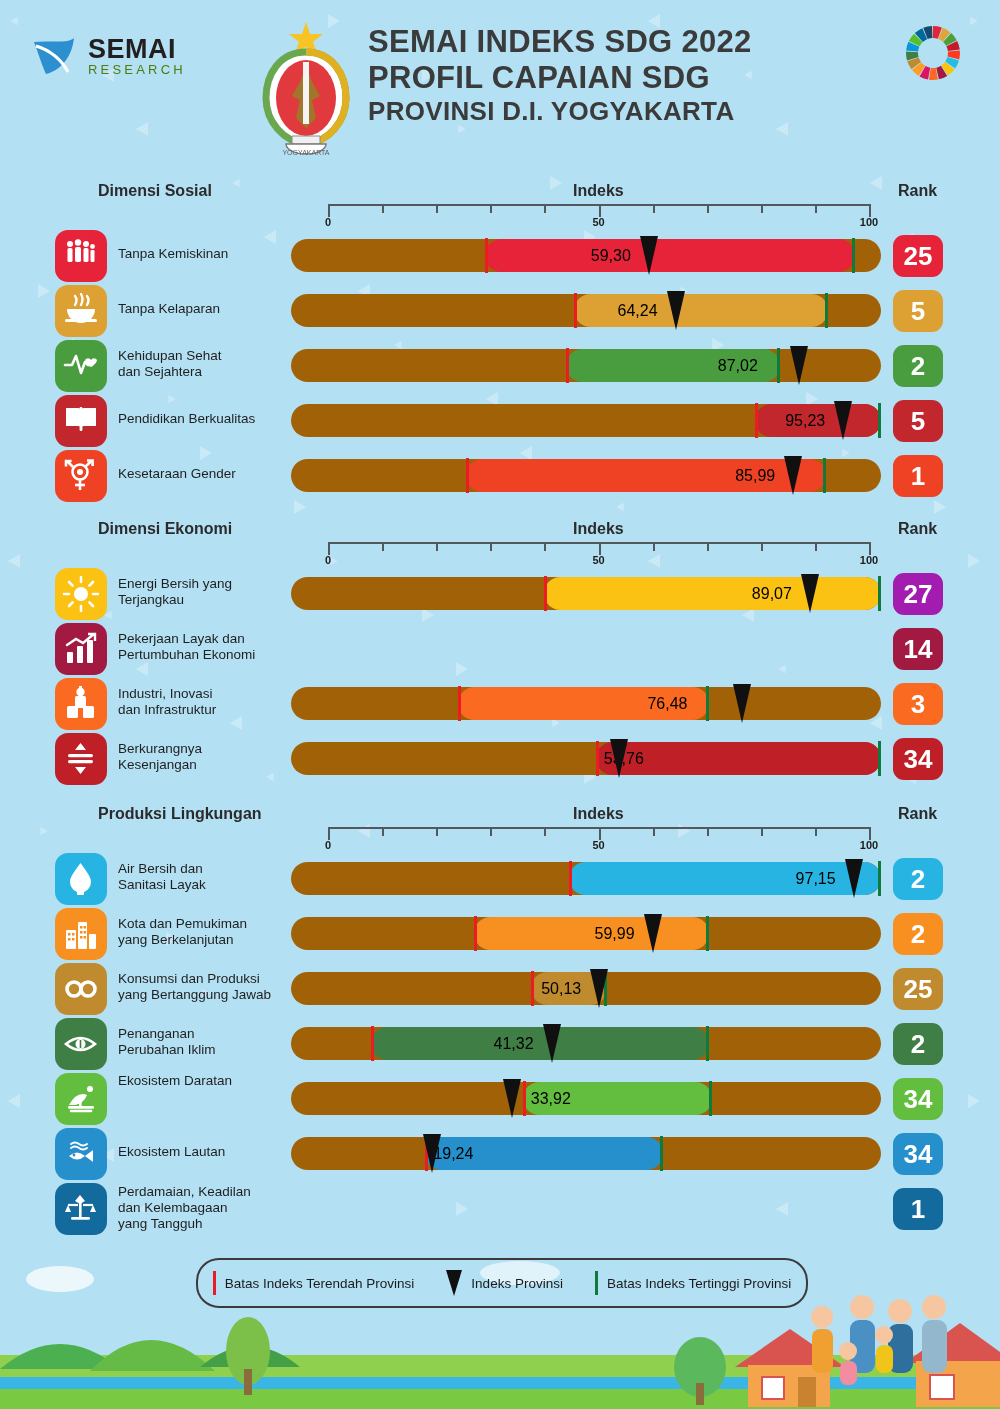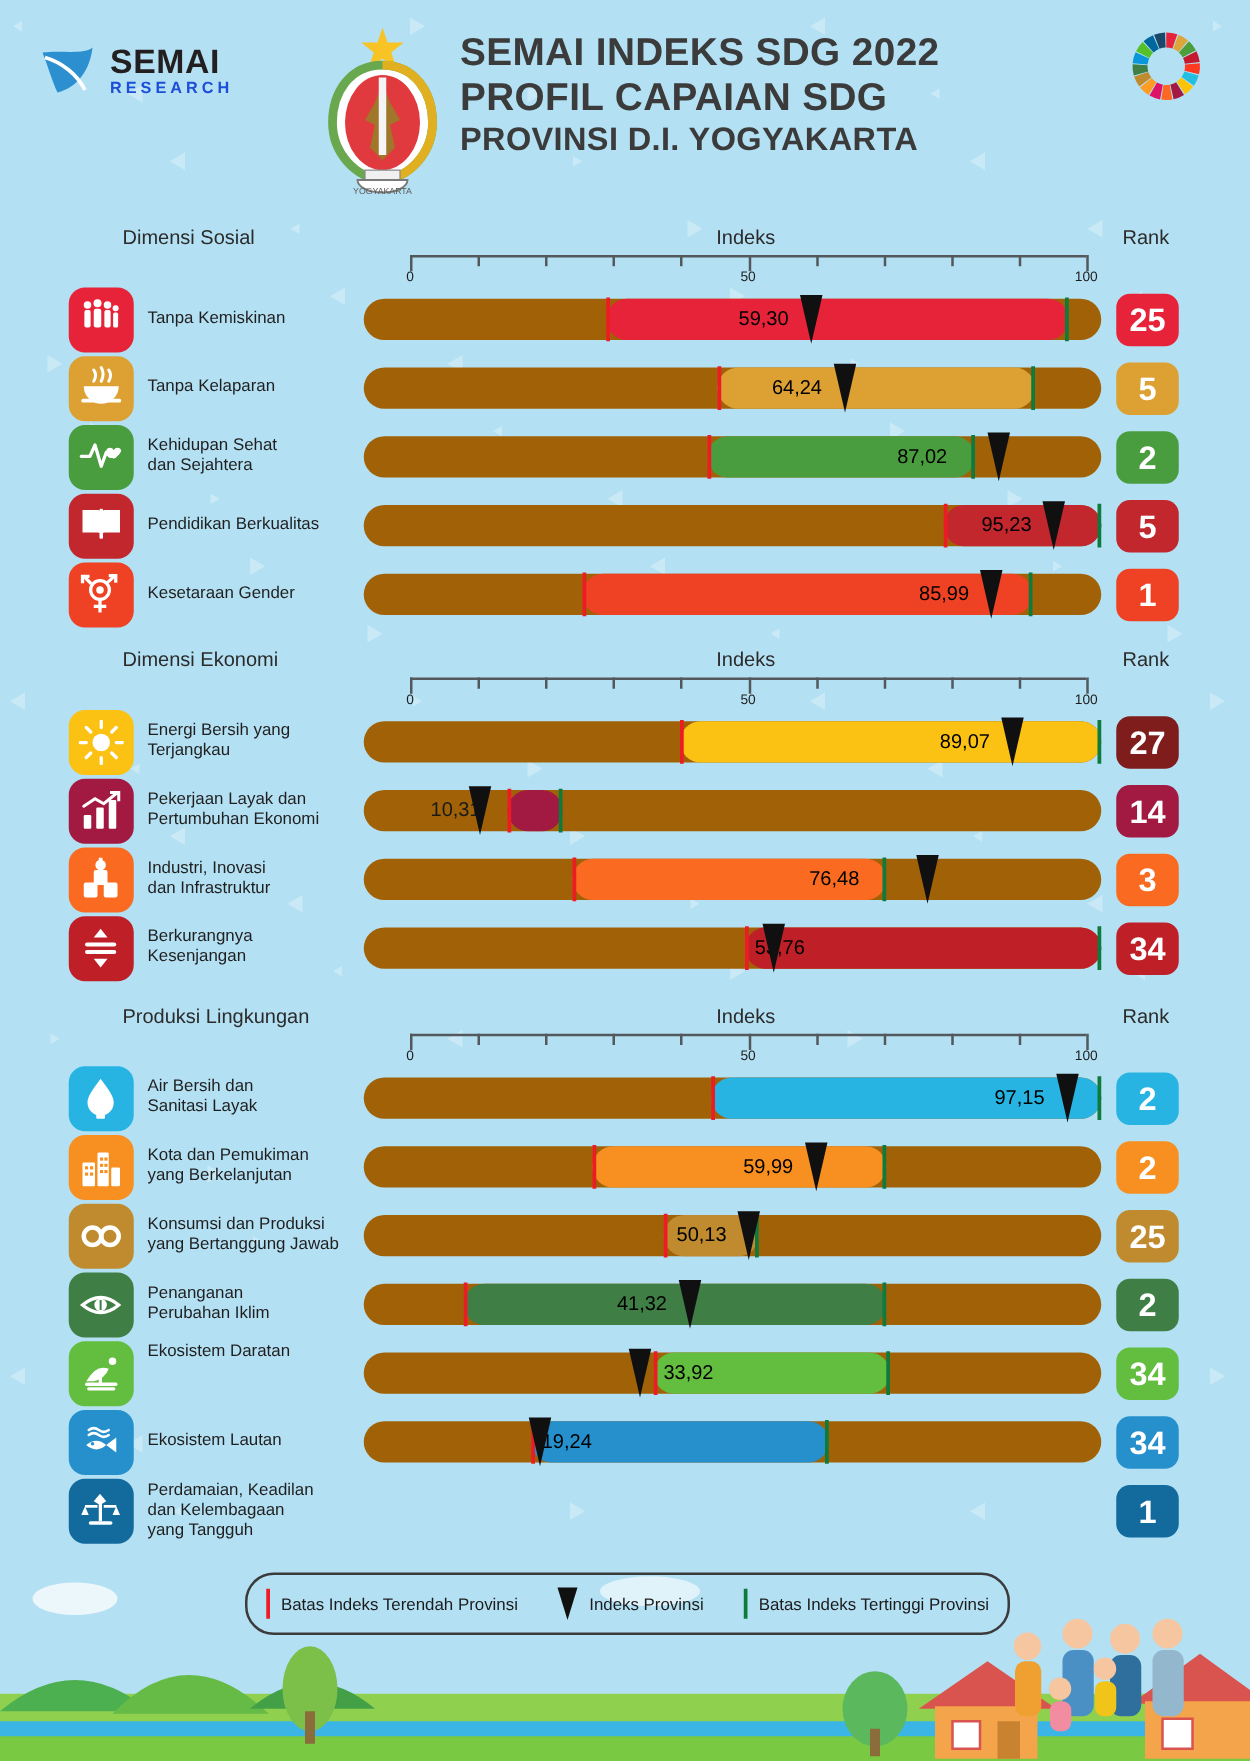--- a/index.html
+++ b/index.html
@@ -14,32 +14,32 @@
   .tri.r{border-left:12px solid rgba(255,255,255,.55);border-top:7px solid transparent;border-bottom:7px solid transparent;}
   .tri.l{border-right:12px solid rgba(255,255,255,.55);border-top:7px solid transparent;border-bottom:7px solid transparent;}
   .tri.sm{transform:scale(.6);}
 
   
   .header{position:absolute;left:0;top:0;width:1000px;height:175px;z-index:3;}
   .semai-logo{position:absolute;left:28px;top:26px;width:180px;height:60px;display:flex;align-items:center;gap:8px;}
   .semai-mark{width:52px;height:52px;position:relative;flex:0 0 auto;}
   .semai-text{display:flex;flex-direction:column;line-height:1;}
   .semai-text .t1{font-size:27px;font-weight:bold;letter-spacing:.5px;color:#231f20;}
-  .semai-text .t2{font-size:13px;font-weight:bold;letter-spacing:3.2px;color:#1d4ed8;margin-top:0;}
+  .semai-text .t2{font-size:13px;font-weight:normal;letter-spacing:3.2px;color:#4d7c0f;margin-top:0;}
   .crest{position:absolute;left:252px;top:18px;width:108px;height:145px;}
   .titles{position:absolute;left:368px;top:24px;width:520px;}
   .titles div{font-weight:bold;color:#3b3b3b;letter-spacing:.3px;line-height:1.16;}
   .title1{font-size:31px;}
   .title2{font-size:31px;}
   .title3{font-size:26px;}
   .sdg-wheel{position:absolute;right:38px;top:24px;width:58px;height:58px;}
 
   
   .dim{position:absolute;left:0;width:1000px;z-index:2;}
-  .dim-head{position:relative;height:46px;}
+  .dim-head{position:relative;height:46px;font-weight:bold;}
   .dim-title{position:absolute;left:98px;top:0;font-size:16px;color:#2b2b2b;}
   .dim-indeks{position:absolute;left:573px;top:0;font-size:16px;color:#2b2b2b;}
   .dim-rank{position:absolute;left:898px;top:0;font-size:16px;color:#2b2b2b;}
 
   
   .axis{position:absolute;left:328px;top:22px;width:541px;height:26px;}
   .axis-line{position:absolute;left:0;top:0;width:541px;height:2px;background:#53585c;}
   .axis-tick{position:absolute;top:0;width:2px;height:9px;background:#53585c;}
   .axis-tick.maj{height:13px;}
   .axis-lab{position:absolute;top:12px;font-size:11px;color:#1d1d1d;transform:translateX(-50%);}
@@ -400,44 +400,37 @@
           <div>Energi Bersih yang</div>
           <div>Terjangkau</div>
         </div>
         <div class="track">
           <div class="bar" style="left:253.4px;width:336.6px;background:#fbc113"></div>
           <div class="minmark" style="left:253.4px"></div>
           <div class="maxmark" style="left:587px"></div>
           <div class="val" style="position:absolute;top:8px;left:460.8687px">89,07</div>
           <div class="ptr" style="left:518.8687px"></div>
         </div>
-        <div class="rank" style="background:#7f1d1d">27</div>
+        <div class="rank" style="background:#a21caf">27</div>
       </div>
       <div class="row">
         <div class="ricon" style="top:2px;background:#a21942">
           <svg width="36" height="36" viewBox="0 0 36 36">
             <g fill="#ffffff">
               <rect x="4" y="21" width="6" height="11" rx="1"></rect>
               <rect x="14" y="15" width="6" height="17" rx="1"></rect>
               <rect x="24" y="9" width="6" height="23" rx="1"></rect>
               <path d="M4 14 L13 8 L20 12 L31 3" stroke="#ffffff" stroke-width="2.4" fill="none" stroke-linecap="round"></path>
               <path d="M25 3 h7 v7" stroke="#ffffff" stroke-width="2.4" fill="none"></path>
             </g>
           </svg>
         </div>
         <div class="rlabel" style="top:10px">
           <div>Pekerjaan Layak dan</div>
           <div>Pertumbuhan Ekonomi</div>
-        </div>
-        <div class="track">
-          <div class="bar" style="left:115.445px;width:43.28000000000003px;background:#a21942"></div>
-          <div class="minmark" style="left:115.445px"></div>
-          <div class="maxmark" style="left:155.72500000000002px"></div>
-          <div class="val outside" style="position:absolute;top:8px;left:53.44499999999999px">10,31</div>
-          <div class="ptr" style="left:92.7771px"></div>
         </div>
         <div class="rank" style="background:#a21942">14</div>
       </div>
       <div class="row">
         <div class="ricon" style="top:2px;background:#fa6a21">
           <svg width="36" height="36" viewBox="0 0 36 36">
             <g fill="#ffffff">
               <rect x="4" y="20" width="11" height="12" rx="1.6"></rect>
               <rect x="20" y="20" width="11" height="12" rx="1.6"></rect>
               <rect x="12" y="10" width="11" height="12" rx="1.6"></rect>

